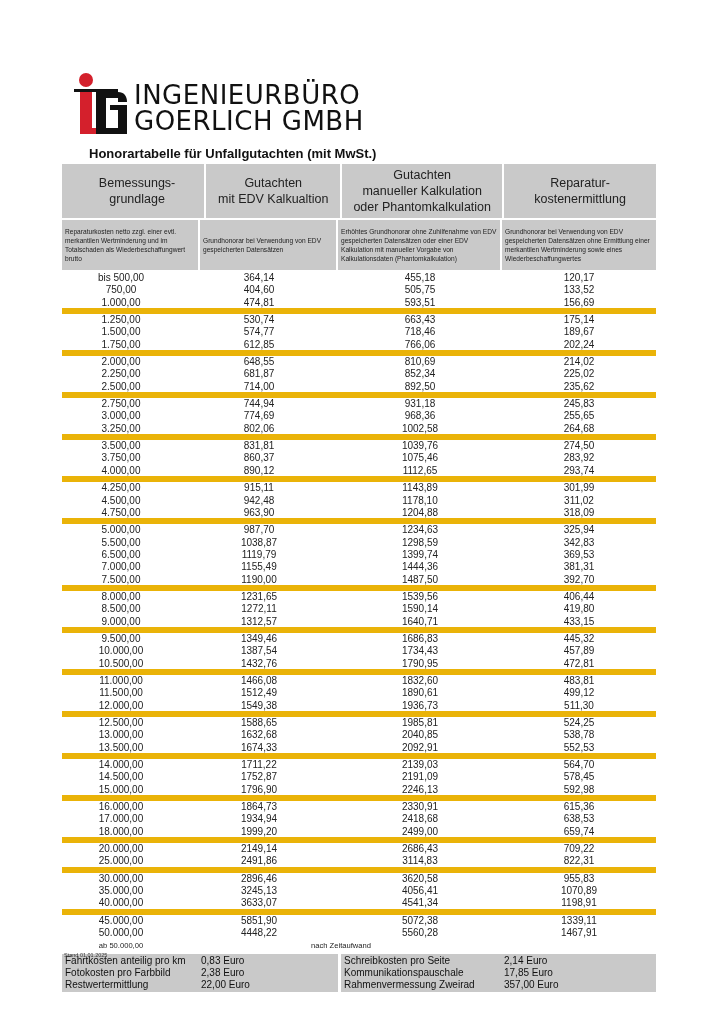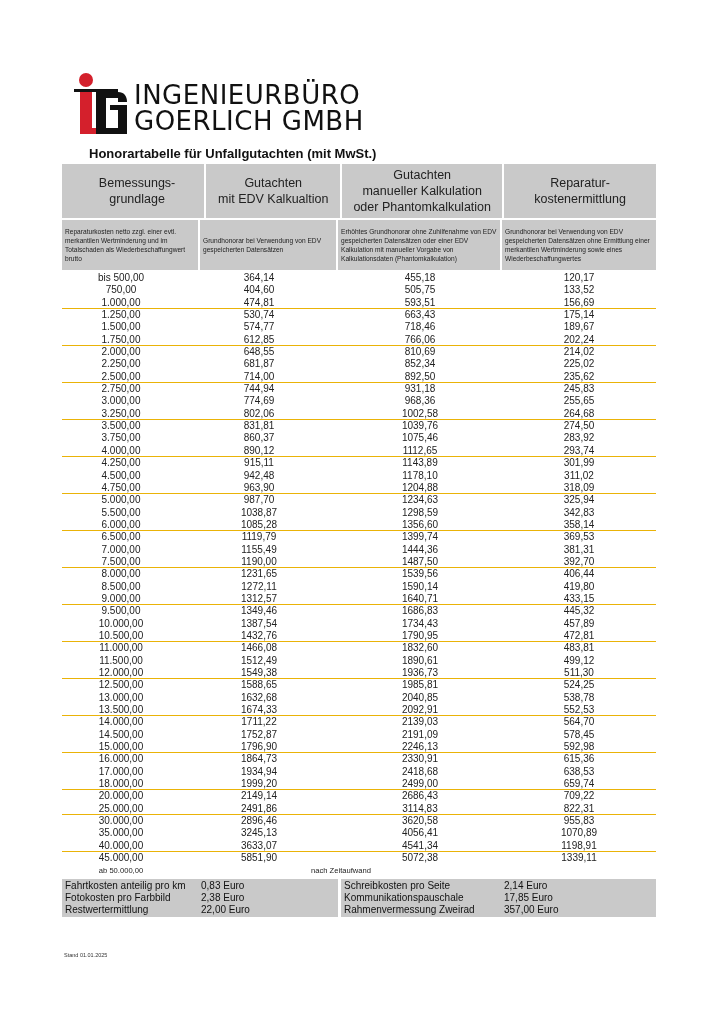--- a/index.html
+++ b/index.html
@@ -17,21 +17,21 @@
   .h2 { height: 50px; border-top: 2px solid #ffffff; }
   .h2 .c { display: flex; align-items: center; font-size: 6.6px; line-height: 9px; padding: 0 3px; color: #222; }
   .w1 { width: 138px; } .w2 { width: 138px; } .w3 { width: 164px; } .w4 { width: 154px; }
   .rows { margin-top: 2px; }
   .row { display: flex; height: 12.35px; font-size: 10px; line-height: 12.35px; color: #222; }
   .row .c { text-align: center; }
   .row .c1 { width: 118px; }
   .row .c2 { width: 158px; text-align: center; }
   .row .c3 { width: 164px; }
   .row .c4 { width: 154px; }
-  .row.sep { border-bottom: 1px solid #eab308; height: 11.35px; }
+  .row.sep { border-bottom: 6px solid #eab308; height: 11.35px; }
   .last-row { display: flex; height: 12px; font-size: 7.6px; line-height: 12px; color: #222; }
   .last-row .c1 { width: 118px; text-align: center; }
   .last-row .c23 { width: 322px; text-align: center; }
   .footer { display: flex; margin-top: 2px; }
   .fblock { background: #c9c9c9; display: flex; flex-direction: column; padding: 1px 3px; box-sizing: border-box; height: 38px; justify-content: space-around; }
   .fblock.left { width: 276px; margin-right: 3px; }
   .fblock.right { width: 315px; }
   .fline { display: flex; font-size: 10px; line-height: 11px; color: #111; }
   .fline .lbl { width: 136px; }
   .fblock.right .fline .lbl { width: 160px; }
@@ -196,26 +196,20 @@
         <div class="c c2">987,70</div>
         <div class="c c3">1234,63</div>
         <div class="c c4">325,94</div>
       </div>
       <div class="row">
         <div class="c c1">5.500,00</div>
         <div class="c c2">1038,87</div>
         <div class="c c3">1298,59</div>
         <div class="c c4">342,83</div>
       </div>
-      <div class="row sep">
-        <div class="c c1">6.000,00</div>
-        <div class="c c2">1085,28</div>
-        <div class="c c3">1356,60</div>
-        <div class="c c4">358,14</div>
-      </div>
       <div class="row">
         <div class="c c1">6.500,00</div>
         <div class="c c2">1119,79</div>
         <div class="c c3">1399,74</div>
         <div class="c c4">369,53</div>
       </div>
       <div class="row">
         <div class="c c1">7.000,00</div>
         <div class="c c2">1155,49</div>
         <div class="c c3">1444,36</div>
@@ -364,20 +358,26 @@
         <div class="c c2">3633,07</div>
         <div class="c c3">4541,34</div>
         <div class="c c4">1198,91</div>
       </div>
       <div class="row">
         <div class="c c1">45.000,00</div>
         <div class="c c2">5851,90</div>
         <div class="c c3">5072,38</div>
         <div class="c c4">1339,11</div>
       </div>
+      <div class="row">
+        <div class="c c1">50.000,00</div>
+        <div class="c c2">4448,22</div>
+        <div class="c c3">5560,28</div>
+        <div class="c c4">1467,91</div>
+      </div>
     </div>
 
   <div class="last-row">
     <div class="c1">ab 50.000,00</div>
     <div class="c23">nach Zeitaufwand</div>
   </div>
 
   <div class="footer">
     <div class="fblock left">
       <div class="fline">

